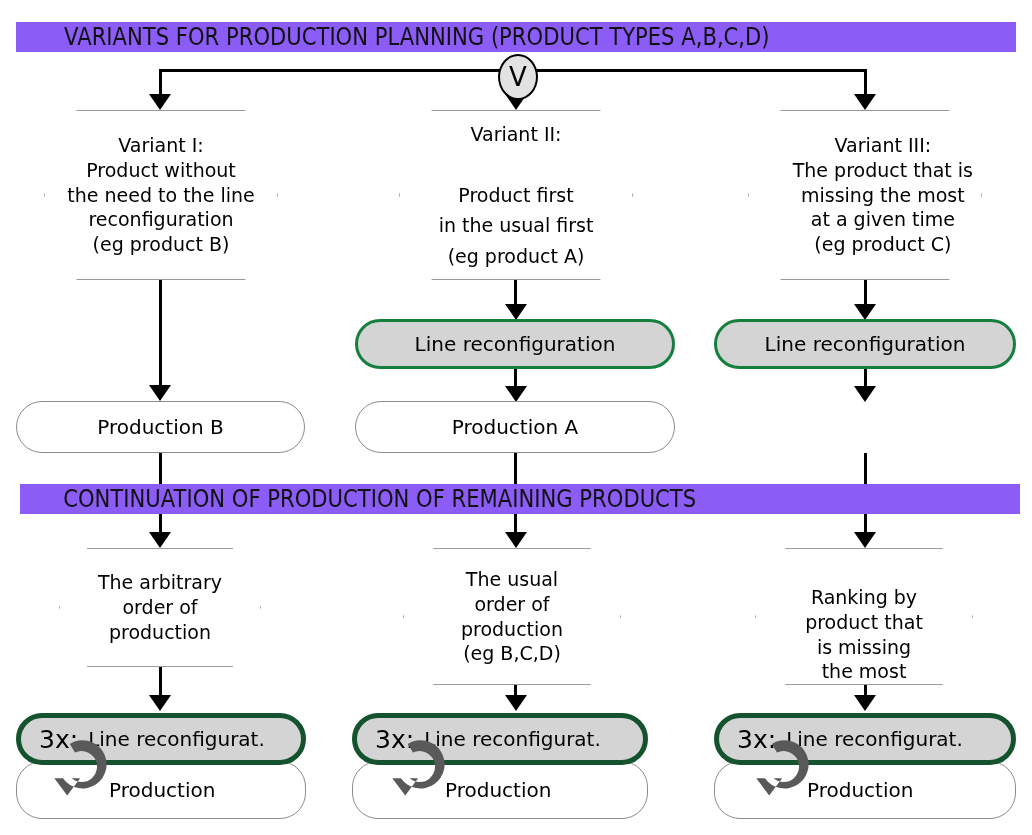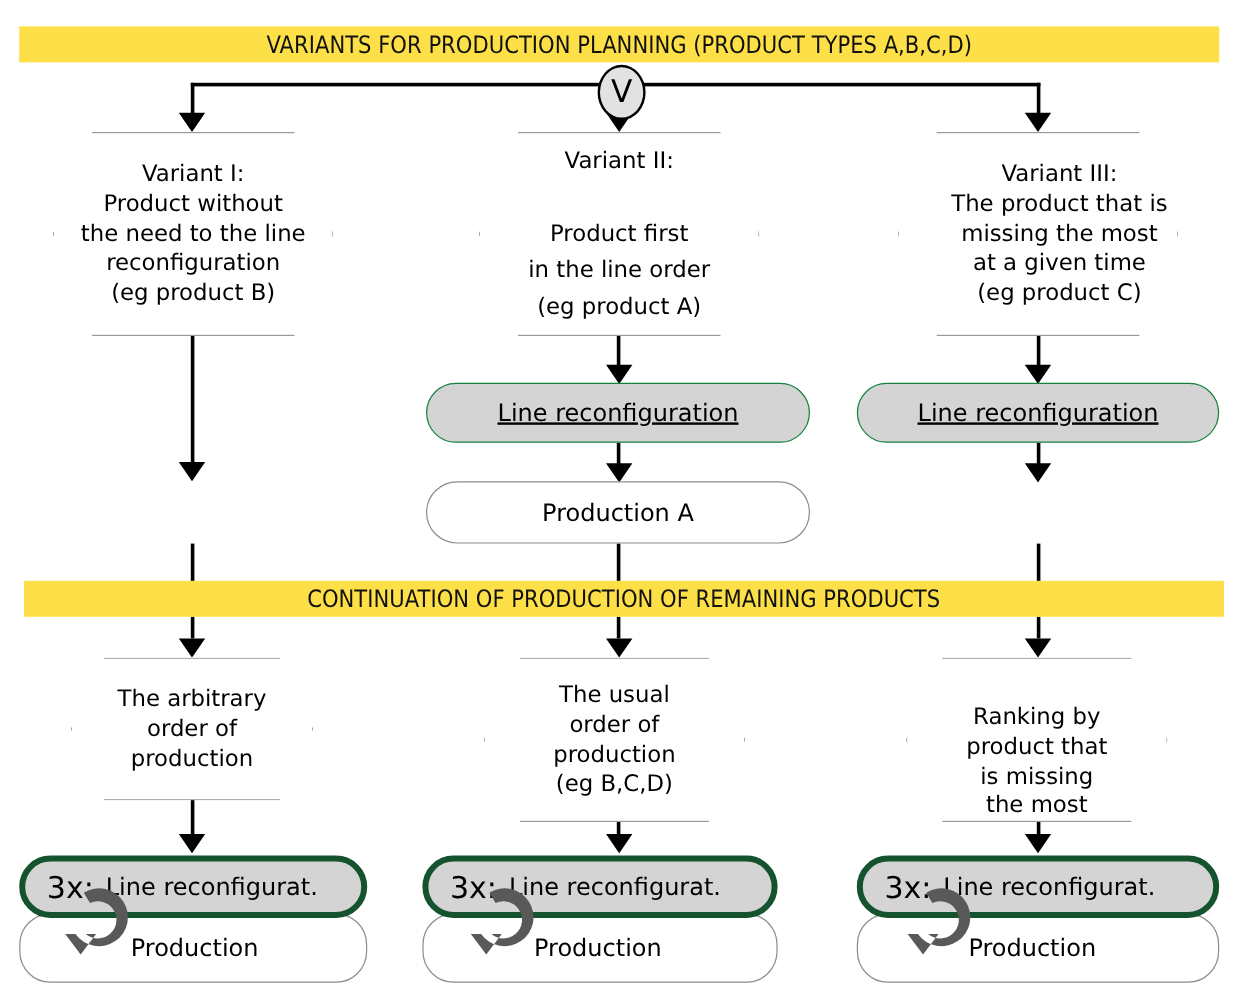--- a/index.html
+++ b/index.html
@@ -14,25 +14,24 @@
   #canvas {
     position: relative;
     width: 1032px;
     height: 835px;
     overflow: hidden;
     background: #ffffff;
   }
   
   .banner {
     position: absolute;
-    background: #fde047;
-    display: flex;
-    align-items: center;
-    justify-content: center;
-    font-size: 20px;
+    background: #8b5cf6;
+    display: flex;
+    align-items: center;
+    font-size: 24px;
     letter-spacing: 0px;
     color: #111111;
     white-space: nowrap;
     z-index: 6;
   }
   .banner .btext {
     display: block;
     transform: scaleX(0.88);
     transform-origin: center center;
   }
@@ -105,21 +104,21 @@
   .rbox {
     position: absolute;
     border-radius: 28px;
     display: flex;
     align-items: center;
     justify-content: center;
     font-size: 20px;
     z-index: 3;
     box-sizing: border-box;
   }
-  .rbox.gray  { background: #d4d4d4; border: 1px solid #15803d; text-decoration: underline; }
+  .rbox.gray  { background: #d4d4d4; border: 3px solid #15803d; }
   .rbox.white { background: #ffffff; border: 1px solid #8c8c8c; }
 
   
   .loop-group { position: absolute; z-index: 4; }
   .loop-recfg {
     position: absolute;
     left: 0; top: 0;
     border-radius: 26px;
     background: #d4d4d4;
     border: 5px solid #14532d;
@@ -183,20 +182,23 @@
   <div class="hex" style="left:44px; top:110px; width:232px; height:168px;">
     <div class="hex-txt">Variant I:
 Product without
 the need to the line
 reconfiguration
 (eg  product B)</div>
   </div>
   <div class="line-v" style="left:159px; top:278px; height:107px;"></div>
   <div class="arrow-down" style="left:149px; top:385px;"></div>
 
+  <div class="rbox white" style="left:16px; top:401px; width:289px; height:52px;">
+    <span>Production B</span>
+  </div>
   <div class="line-v" style="left:159px; top:453px; height:35px;"></div>
 
   <div class="hex" style="left:59px; top:548px; width:200px; height:117px;">
     <div class="hex-txt">The arbitrary
 order of
 production</div>
   </div>
   <div class="line-v" style="left:159px; top:514px; height:18px;"></div>
   <div class="arrow-down" style="left:149px; top:532px;"></div>
   <div class="line-v" style="left:159px; top:665px; height:30px;"></div>
@@ -212,21 +214,21 @@
     </div>
     <svg class="loop-arrow" viewBox="0 0 100 100" width="86" height="86" style="left:28px; top:12px;">
       <path d="M 30 22 A 28 28 0 1 1 22 62 L 12 62 L 27 82 L 42 62 L 32 62 A 18 18 0 1 0 36 32 Z" fill="#595959"></path>
     </svg>
   </div>
 
   <div class="hex" style="left:399px; top:110px; width:232px; height:168px;">
     <div class="hex-txt spaced">Variant II:
 
 Product first
-in the line order
+in the usual first
 (eg  product A)</div>
   </div>
   <div class="line-v" style="left:514px; top:278px; height:28px;"></div>
   <div class="arrow-down" style="left:505px; top:304px;"></div>
 
   <div class="rbox gray" style="left:355px; top:319px; width:320px; height:50px;">
     <span>Line reconfiguration</span>
   </div>
   <div class="line-v" style="left:514px; top:369px; height:20px;"></div>
   <div class="arrow-down" style="left:505px; top:386px;"></div>

